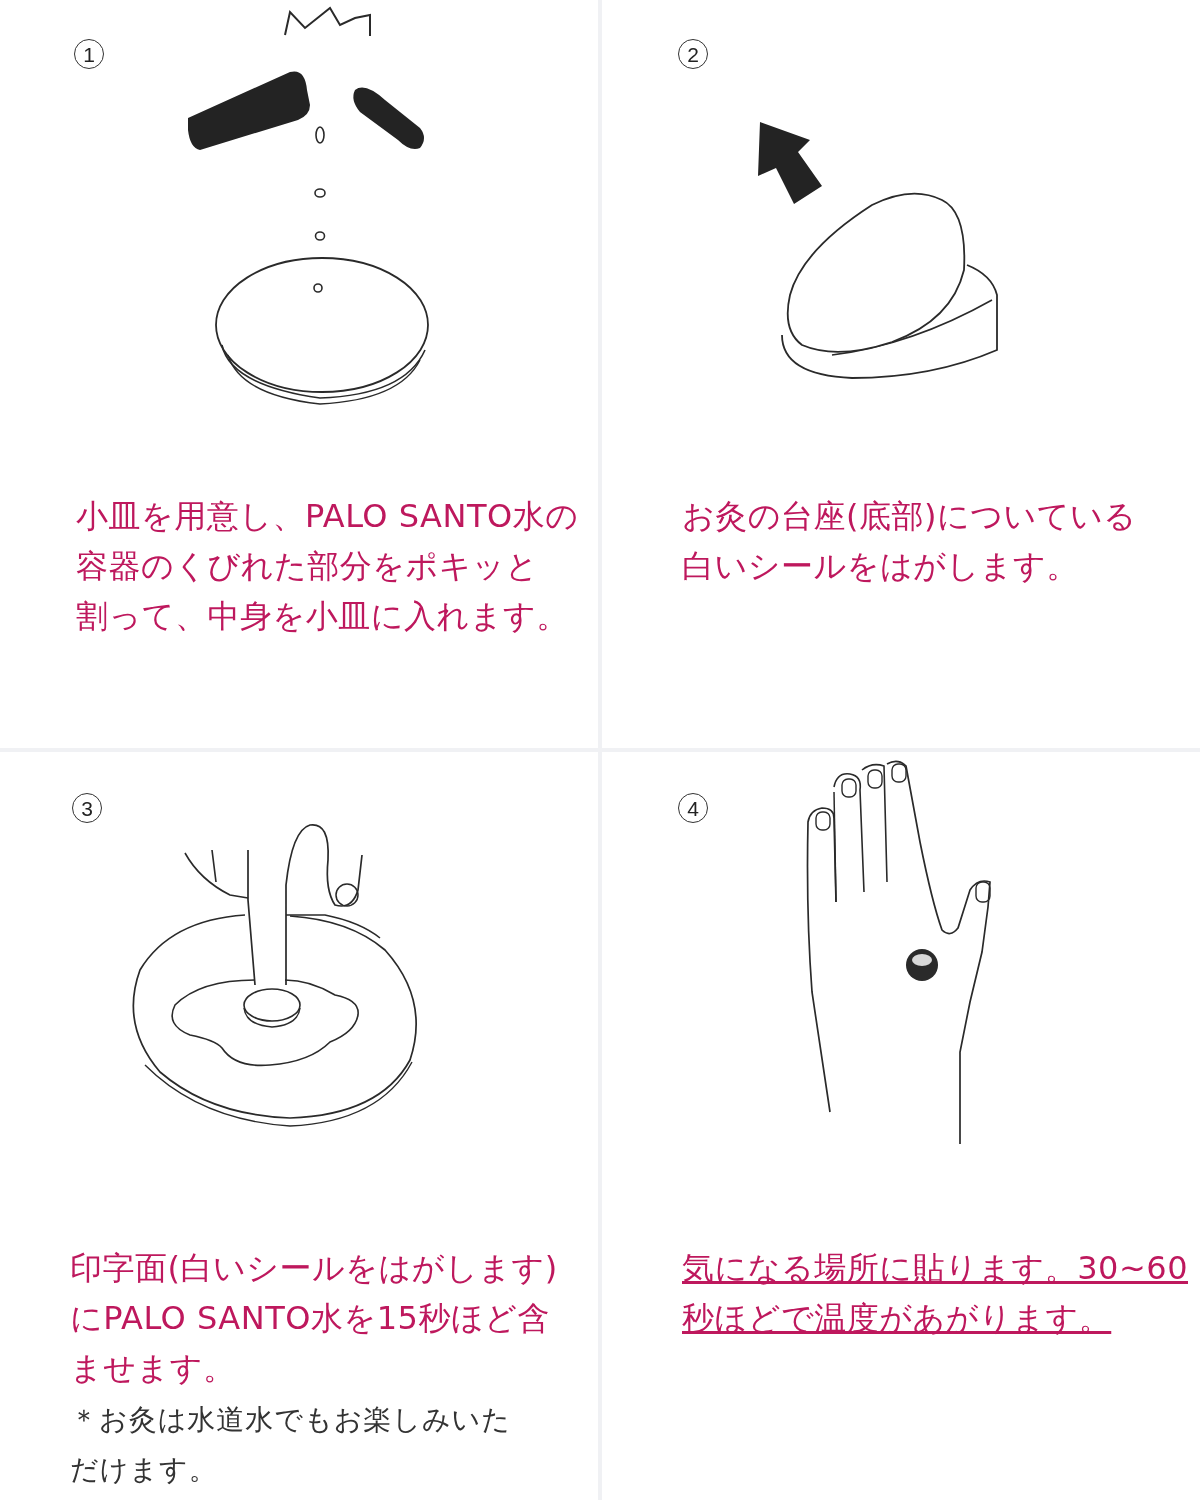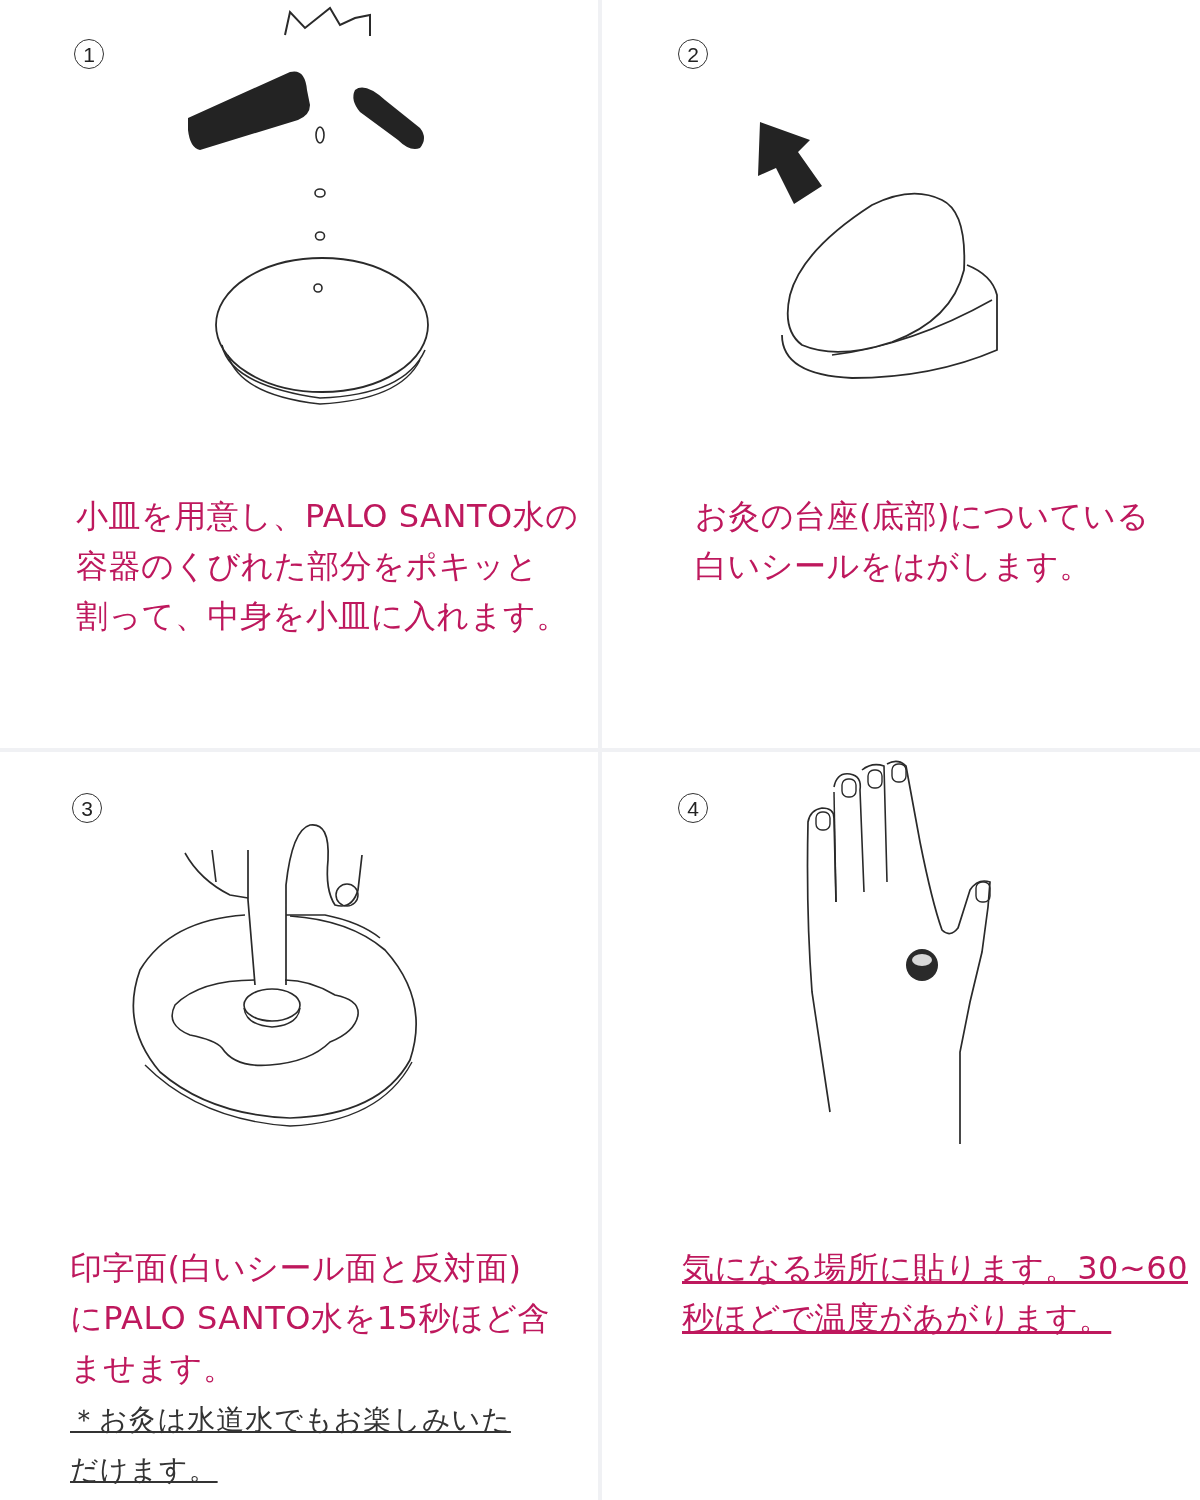--- a/index.html
+++ b/index.html
@@ -83,21 +83,21 @@
       </div>
     <svg class="illus" style="left:140px;top:110px;" width="270" height="270" viewBox="0 0 270 270">
 
       <path d="M18,12 L68,30 L56,42 L80,76 L52,94 L34,58 L16,66 Z" fill="#232323"></path>
 
       <path d="M40,225 Q40,265 110,268 Q190,268 255,240 L255,185 Q250,165 225,155" fill="none" stroke="#2a2a2a" stroke-width="1.8"></path>
       <path d="M90,245 Q170,235 250,190" fill="none" stroke="#2a2a2a" stroke-width="1.6"></path>
 
       <path d="M48,185 Q60,140 130,95 Q170,75 200,90 Q225,102 222,160 Q210,210 150,232 Q95,250 60,235 Q40,220 48,185 Z" fill="#ffffff" stroke="#2a2a2a" stroke-width="1.8"></path>
     </svg>
-    <div class="caption" style="left:80px;top:491px;margin-left:13px;">お灸の台座(底部)についている
+    <div class="caption" style="left:80px;top:491px;">お灸の台座(底部)についている
 白いシールをはがします。</div>
   </div>
 
   <div class="divider-h"></div>
   <div class="divider-x"></div>
   <div class="divider-h"></div>
 
   <div class="cell">
     <div class="step-num" style="left:72px;top:41px;">
         <span>3</span>
@@ -112,24 +112,24 @@
       <ellipse cx="152" cy="195" rx="28" ry="16" fill="#ffffff" stroke="#2a2a2a" stroke-width="1.6"></ellipse>
       <path d="M124,198 Q126,215 152,217 Q178,215 180,198" fill="none" stroke="#2a2a2a" stroke-width="1.5"></path>
 
       <path d="M128,40 L128,90 L135,175" fill="none" stroke="#2a2a2a" stroke-width="1.7"></path>
       <path d="M166,175 L166,75 Q172,20 190,15 Q210,12 208,50 Q205,80 215,95 Q232,100 238,80 L242,45" fill="none" stroke="#2a2a2a" stroke-width="1.7"></path>
       <circle cx="227" cy="85" r="11" fill="none" stroke="#2a2a2a" stroke-width="1.5"></circle>
       <path d="M65,43 Q80,70 110,85 L128,88" fill="none" stroke="#2a2a2a" stroke-width="1.6"></path>
       <path d="M92,40 L96,72" fill="none" stroke="#2a2a2a" stroke-width="1.6"></path>
       <path d="M166,105 L205,105 Q240,112 260,128" fill="none" stroke="#2a2a2a" stroke-width="1.6"></path>
     </svg>
-    <div class="caption" style="left:70px;top:1243px;margin-top:-752px;">印字面(白いシール面と反対面)
+    <div class="caption" style="left:70px;top:1243px;margin-top:-752px;">印字面(白いシールをはがします)
 にPALO SANTO水を15秒ほど含
 ませます。</div>
-    <div class="note" style="left:70px;top:1395px;margin-top:-752px;text-decoration:underline;">＊お灸は水道水でもお楽しみいた
+    <div class="note" style="left:70px;top:1395px;margin-top:-752px;">＊お灸は水道水でもお楽しみいた
 だけます。</div>
   </div>
 
   <div class="divider-v"></div>
 
   <div class="cell">
     <div class="step-num" style="left:76px;top:41px;">
         <span>4</span>
       </div>
     <svg class="illus" style="left:190px;top:0;" width="220" height="400" viewBox="0 0 220 400">

